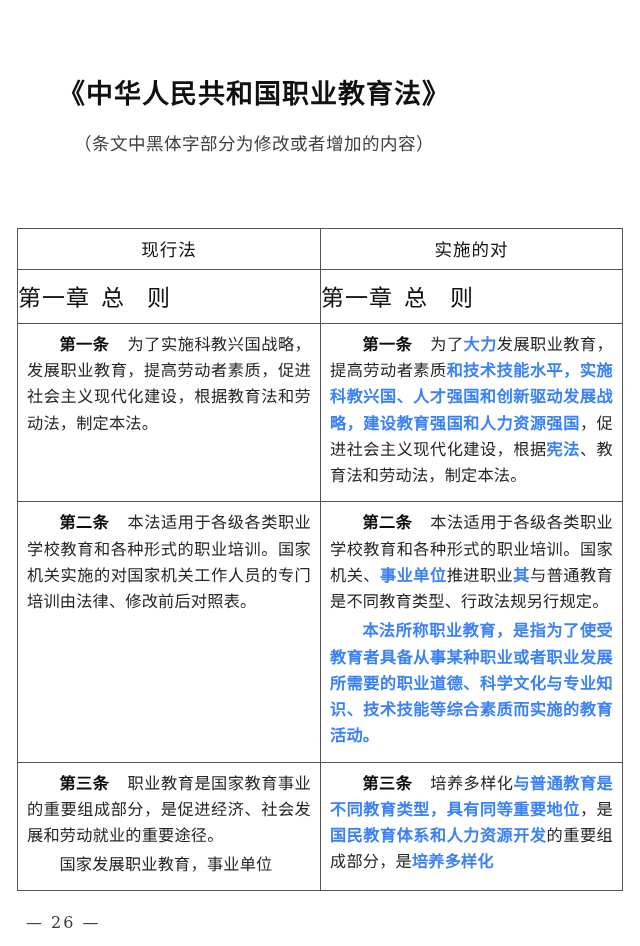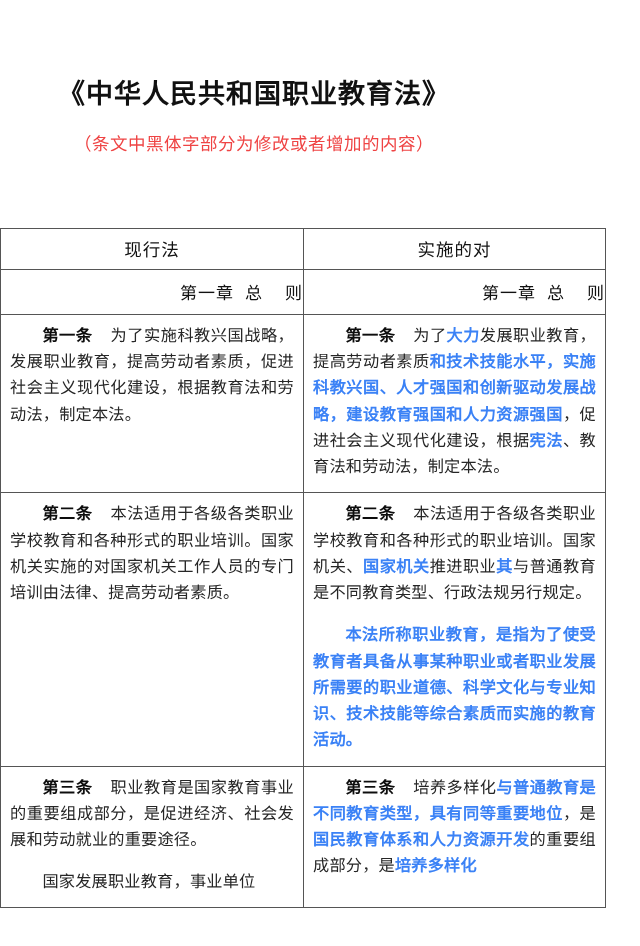--- a/index.html
+++ b/index.html
@@ -33,28 +33,28 @@
     font-weight: 700;
     letter-spacing: 1px;
     line-height: 1.46;
     color: #111;
     font-family: "DejaVu Serif", "Liberation Serif", serif;
   }
   .doc-subtitle {
     margin-top: 17px;
     font-size: 17.5px;
     letter-spacing: 0.5px;
-    color: #ef4444;
+    color: #404040;
     font-family: "DejaVu Serif", "Liberation Serif", serif;
   }
 
   
   .cmp-table {
     position: absolute;
-    left: 0;
+    left: 17px;
     top: 228px;
     width: 605px;
     border-collapse: collapse;
     table-layout: fixed;
     border: 1.6px solid #222;
   }
   .cmp-table col.col-left  { width: 303px; }
   .cmp-table col.col-right { width: 302px; }
   .cmp-table td {
     border: 0.9px solid #555;
@@ -63,43 +63,43 @@
     background: #fff;
   }
   .cmp-table td.hdr-cell {
     text-align: center;
     padding: 7px 0 8px 0;
     font-size: 17.5px;
     letter-spacing: 1px;
     color: #111;
   }
   .cmp-table td.chap-cell {
-    text-align: right;
+    text-align: left;
     padding: 9px 0 10px 0;
-    font-size: 17px;
+    font-size: 23px;
     letter-spacing: 1px;
     color: #111;
   }
   .cmp-table td.body-cell {
     padding: 8px 9px 10px 9px;
   }
 
   .chap-label .sp { display: inline-block; width: 11px; }
 
   
   .para {
     font-size: 16.2px;
     line-height: 1.62;
     text-align: justify;
     text-justify: inter-ideograph;
     margin: 0 0 2px 0;
     color: #262626;
     letter-spacing: 0.2px;
   }
-  .para + .para { margin-top: 16px; }
+  .para + .para { margin-top: 3px; }
   .para.indent { text-indent: 2em; }
   .art-no {
     font-weight: 700;
     color: #0d0d0d;
   }
   .art-gap { display: inline-block; width: 1.1em; }
   .b {
     font-weight: 700;
     color: #3b82f6;
   }
@@ -156,33 +156,36 @@
         <tr>
           <td class="body-cell">
             <p class="para indent"><span class="art-no">第一条</span><span class="art-gap"></span><span>为了实施科教兴国战略，发展职业教育，提高劳动者素质，促进社会主义现代化建设，根据教育法和劳动法，制定本法。</span></p>
           </td>
           <td class="body-cell">
             <p class="para indent"><span class="art-no">第一条</span><span class="art-gap"></span><span>为了</span><span class="b">大力</span><span>发展职业教育，提高劳动者素质</span><span class="b">和技术技能水平，实施科教兴国、人才强国和创新驱动发展战略，建设教育强国和人力资源强国</span><span>，促进社会主义现代化建设，根据</span><span class="b">宪法</span><span>、教育法和劳动法，制定本法。</span></p>
           </td>
         </tr>
         <tr>
           <td class="body-cell">
-            <p class="para indent"><span class="art-no">第二条</span><span class="art-gap"></span><span>本法适用于各级各类职业学校教育和各种形式的职业培训。国家机关实施的对国家机关工作人员的专门培训由法律、提高劳动者素质。</span></p>
+            <p class="para indent"><span class="art-no">第二条</span><span class="art-gap"></span><span>本法适用于各级各类职业学校教育和各种形式的职业培训。国家机关实施的对国家机关工作人员的专门培训由法律、修改前后对照表。</span></p>
           </td>
           <td class="body-cell">
-            <p class="para indent"><span class="art-no">第二条</span><span class="art-gap"></span><span>本法适用于各级各类职业学校教育和各种形式的职业培训。国家机关、</span><span class="b">国家机关</span><span>推进职业</span><span class="b">其</span><span>与普通教育是不同教育类型、行政法规另行规定。</span></p>
+            <p class="para indent"><span class="art-no">第二条</span><span class="art-gap"></span><span>本法适用于各级各类职业学校教育和各种形式的职业培训。国家机关、</span><span class="b">事业单位</span><span>推进职业</span><span class="b">其</span><span>与普通教育是不同教育类型、行政法规另行规定。</span></p>
             <p class="para indent"><span class="b">本法所称职业教育，是指为了使受教育者具备从事某种职业或者职业发展所需要的职业道德、科学文化与专业知识、技术技能等综合素质而实施的教育活动。</span></p>
           </td>
         </tr>
         <tr>
           <td class="body-cell">
             <p class="para indent"><span class="art-no">第三条</span><span class="art-gap"></span><span>职业教育是国家教育事业的重要组成部分，是促进经济、社会发展和劳动就业的重要途径。</span></p>
             <p class="para indent"><span>国家发展职业教育，事业单位</span></p>
           </td>
           <td class="body-cell">
             <p class="para indent"><span class="art-no">第三条</span><span class="art-gap"></span><span>培养多样化</span><span class="b">与普通教育是不同教育类型，具有同等重要地位</span><span>，是</span><span class="b">国民教育体系和人力资源开发</span><span>的重要组成部分，是</span><span class="b">培养多样化</span></p>
           </td>
         </tr>
       </tbody>
   </table>
 
+  <div class="footer">
+    <span class="page-num">— 26 —</span>
+  </div>
 
 </div>
 
 </body></html>

